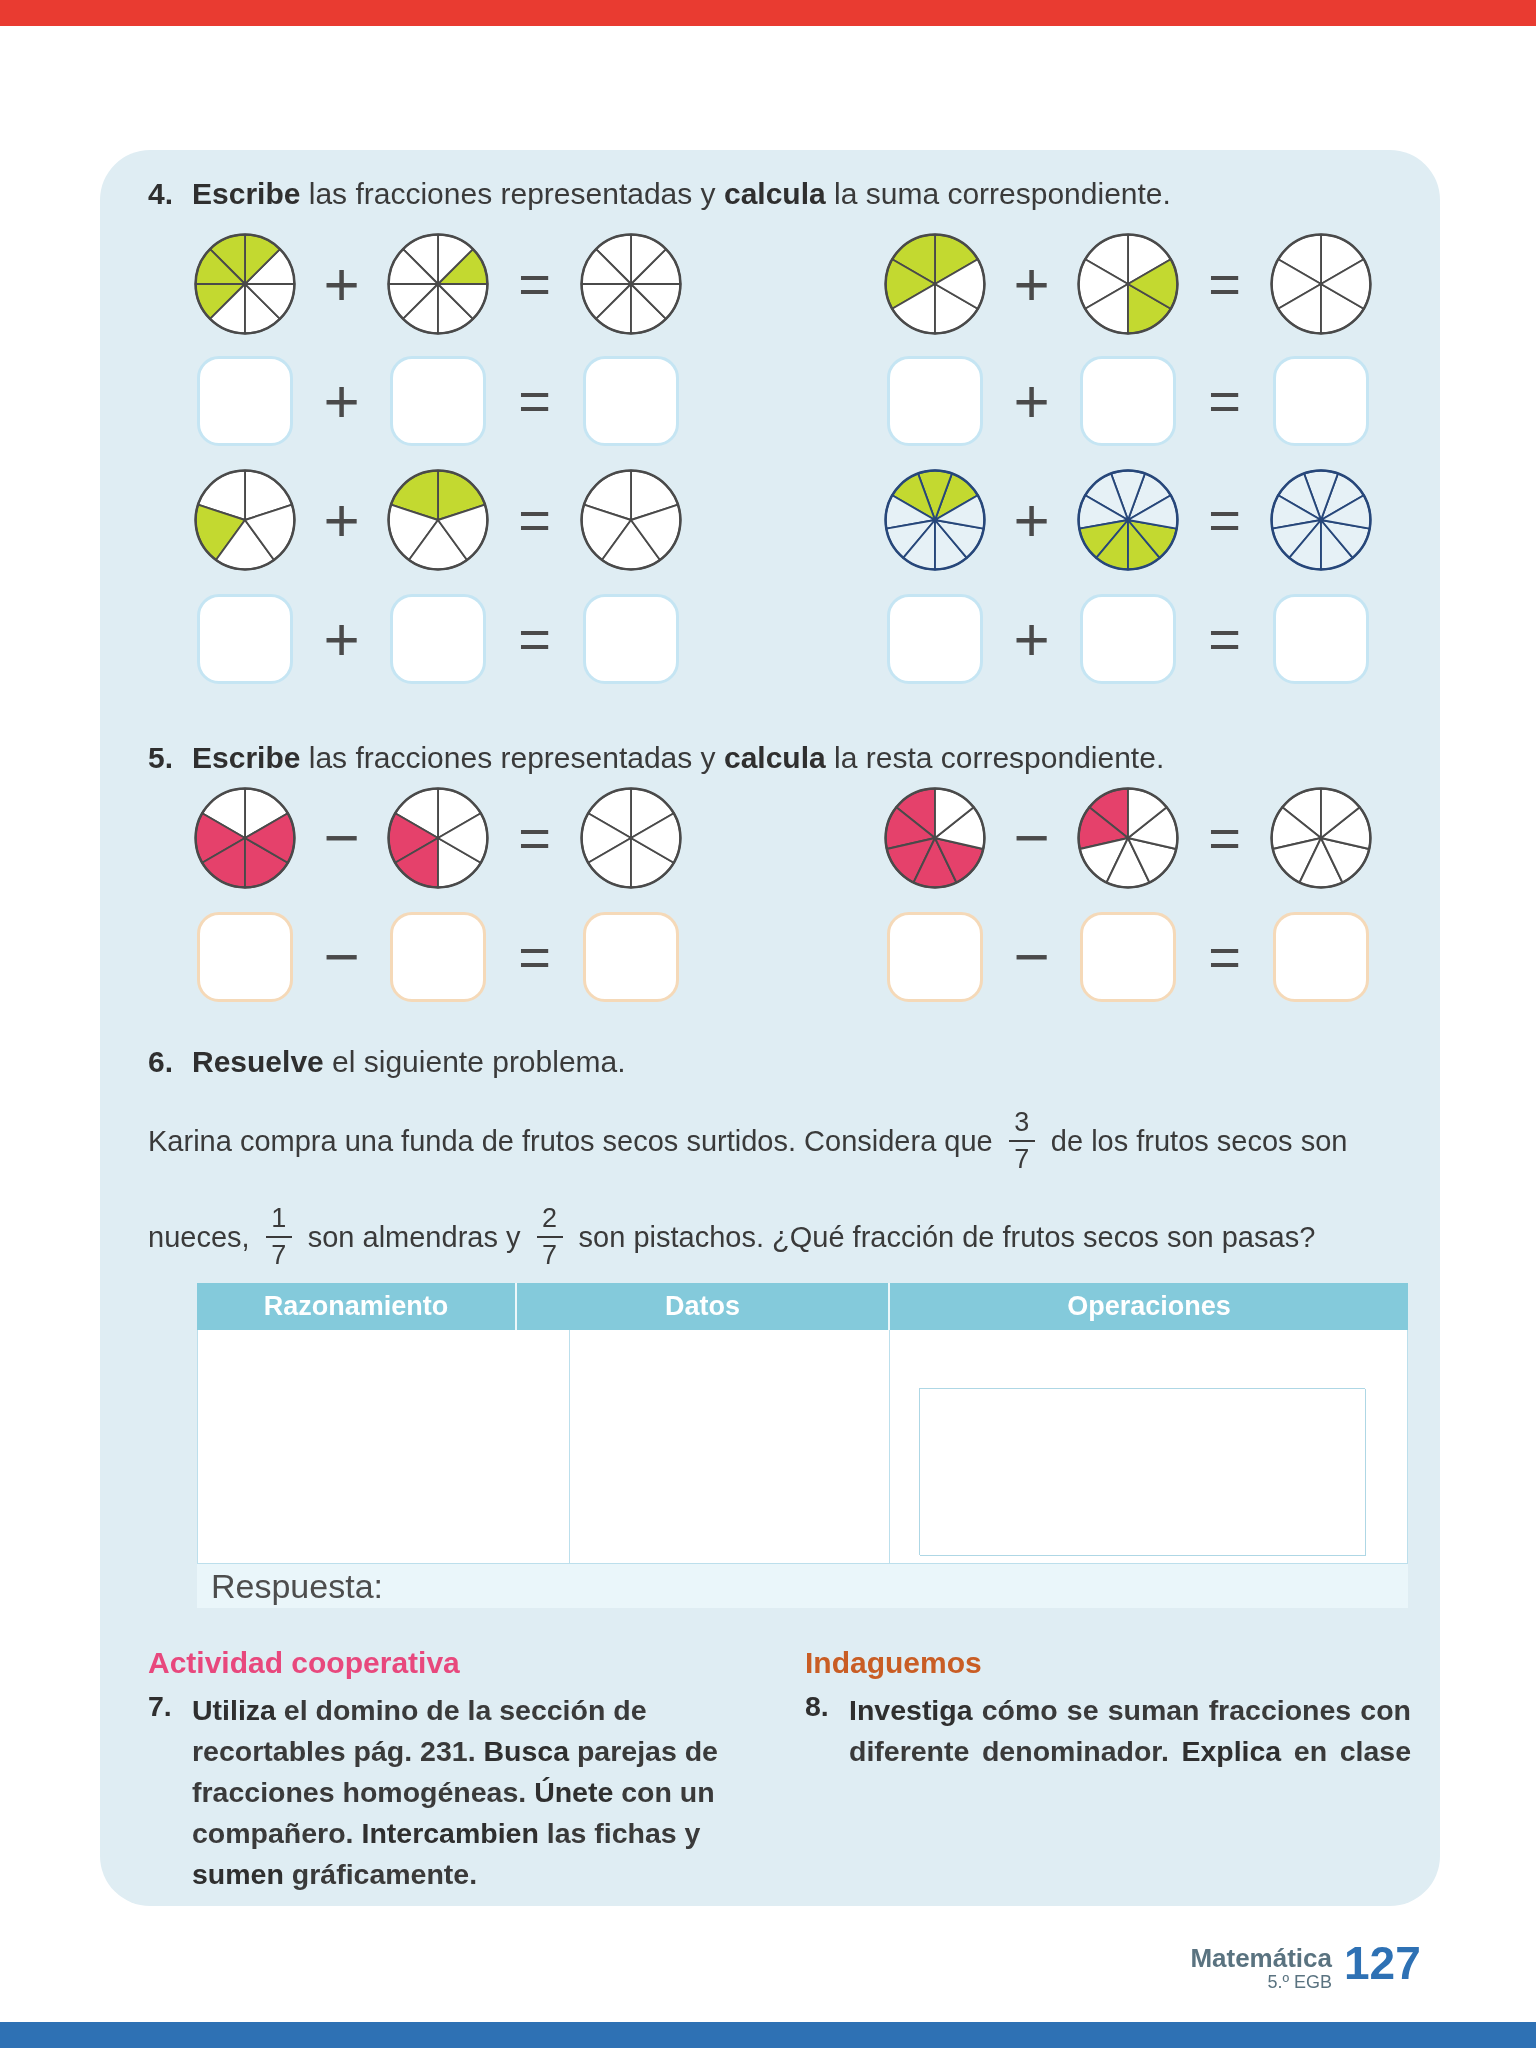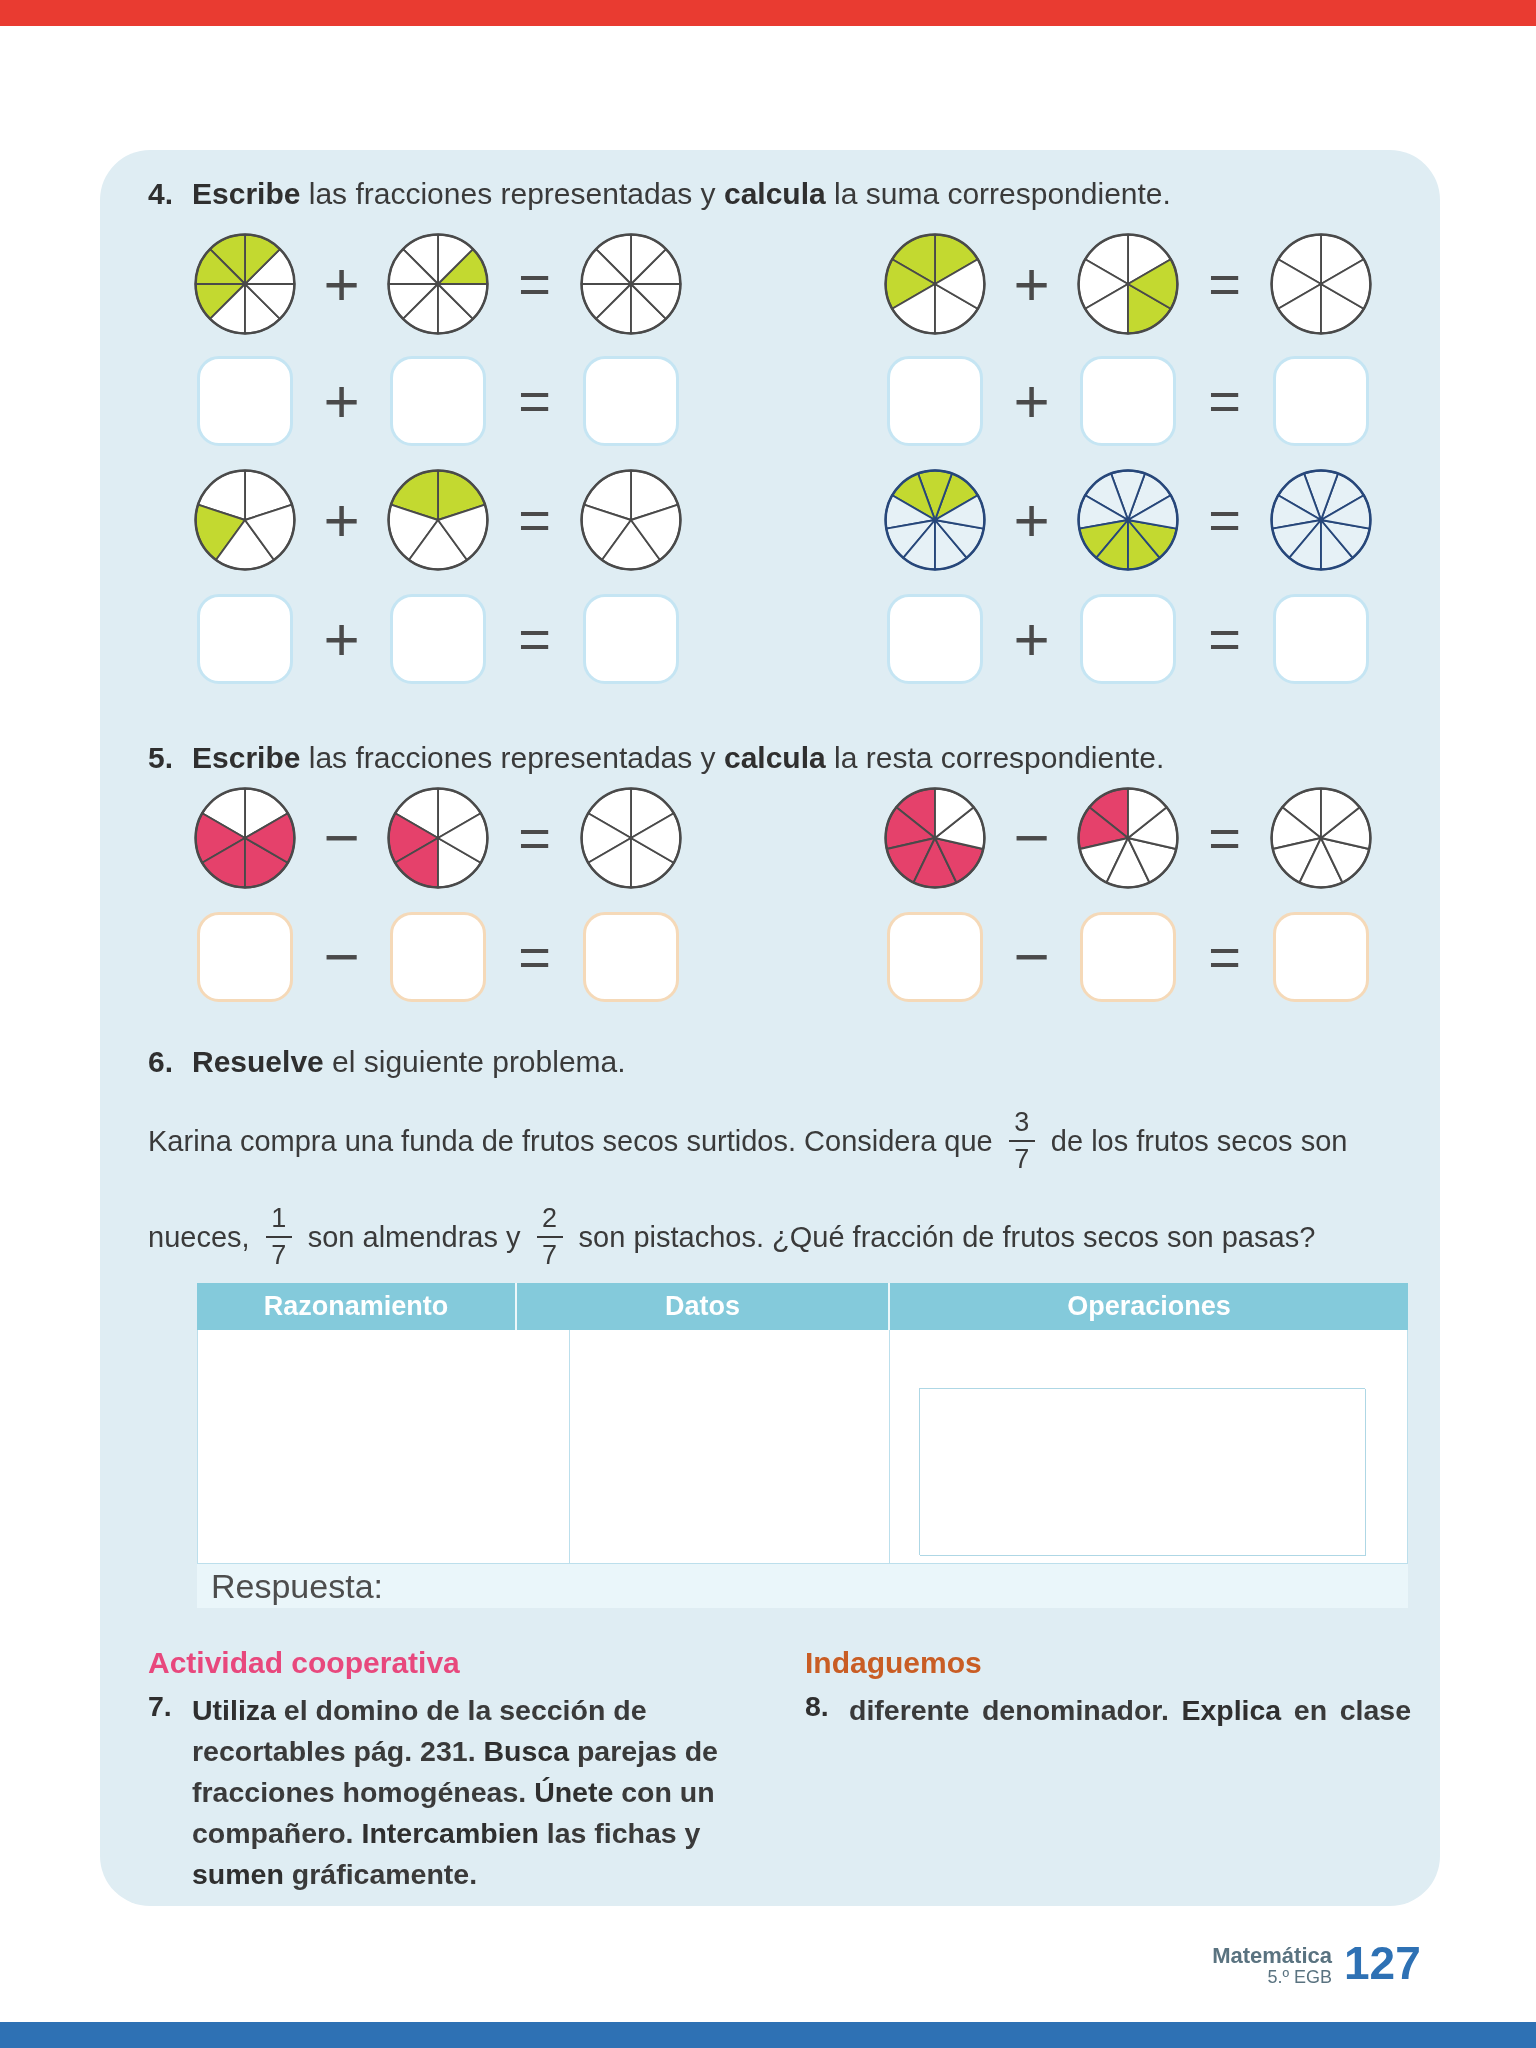--- a/index.html
+++ b/index.html
@@ -52,21 +52,21 @@
   .sectitle.pink{left:148px;color:#e8487d;}
   .sectitle.orange{left:805px;color:#c95d24;}
   .item{position:absolute;top:1690px;display:flex;font-size:28.5px;color:#3a3a3a;}
   .item .lines{line-height:41px;font-weight:bold;}
   .item b{color:#2f2f2f;}
   .richline{display:block;}
   .richline.just{text-align:justify;text-align-last:justify;}
 
   
   .brand{position:absolute;right:204px;top:1944px;text-align:right;color:#5a7380;line-height:1.1;}
-  .brand .b1{font-size:22px;font-weight:bold;display:block;}
+  .brand .b1{font-size:26px;font-weight:bold;display:block;}
   .brand .b2{font-size:18px;display:block;}
   .pagenum{position:absolute;left:1344px;top:1936px;font-size:46px;font-weight:bold;color:#2e71b4;}
 </style>
 </head>
 <body>
 
 <div class="page">
   <div class="topbar"></div>
   <div class="panel"></div>
 
@@ -499,20 +499,21 @@
         <div class="richline"><span>recortables pág. 231. </span><b>Busca</b><span> parejas de</span></div>
         <div class="richline"><span>fracciones homogéneas. </span><b>Únete</b><span> con un</span></div>
         <div class="richline"><span>compañero. </span><b>Intercambien</b><span> las fichas y</span></div>
         <div class="richline"><b>sumen</b><span> gráficamente.</span></div>
       </div>
   </div>
 
   <div class="item" style="left:805px;">
     <span class="exnum">8.</span>
     <div class="lines" style="width:562px;">
+        <div class="richline just"><b>Investiga</b><span> cómo se suman fracciones con</span></div>
         <div class="richline just"><span>diferente denominador. </span><b>Explica</b><span> en clase</span></div>
       </div>
   </div>
 
   <div class="brand">
     <span class="b1">Matemática</span>
     <span class="b2">5.º EGB</span>
   </div>
   <div class="pagenum">127</div>
 

